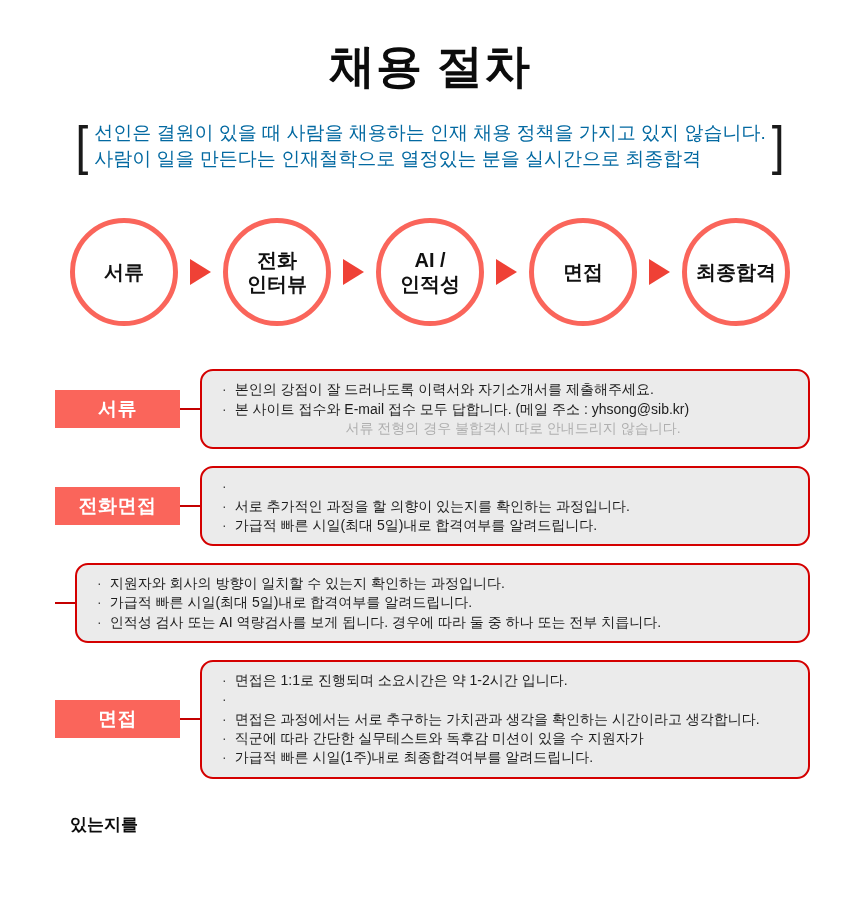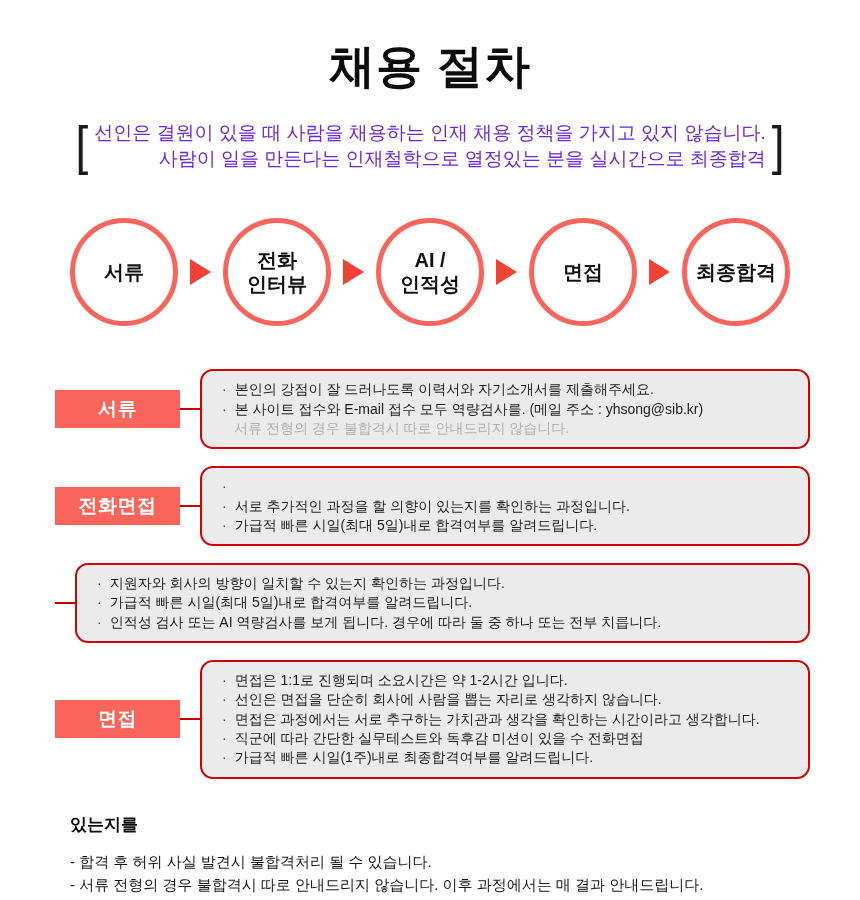--- a/index.html
+++ b/index.html
@@ -3,41 +3,41 @@
 <meta charset="utf-8">
 <style>
   html,body{margin:0;padding:0;background:#fff;}
   body{font-family:"Liberation Sans","DejaVu Sans",sans-serif;color:#1c1c1c;}
   .page{width:860px;min-height:900px;margin:0 auto;background:#fff;overflow:hidden;}
 
   
   .title{margin:36px 0 0 0;text-align:center;font-size:46px;font-weight:800;color:#0c0c0c;letter-spacing:1px;}
   .quote{display:flex;justify-content:center;align-items:center;margin-top:22px;}
   .bracket{font-size:46px;font-weight:300;color:#1a1a1a;line-height:1;transform:scaleY(1.15);padding:0 6px;}
-  .quote-lines{text-align:right;font-size:19px;line-height:1.35;color:#6d28d9;}
+  .quote-lines{text-align:left;font-size:19px;line-height:1.35;color:#0369a1;}
 
   
   .flow{display:flex;justify-content:center;align-items:center;margin:46px 0 0 0;height:110px;}
   .circle{width:98px;height:98px;border:5px solid #FA655B;border-radius:50%;background:#fff;
           display:flex;flex-direction:column;justify-content:center;align-items:center;
           font-size:20px;font-weight:700;color:#111;line-height:1.2;text-align:center;flex:0 0 auto;}
   .arrow{width:0;height:0;border-left:21px solid #EF4136;border-top:13px solid transparent;
          border-bottom:13px solid transparent;margin:0 12px;flex:0 0 auto;}
 
   
   .sections{margin-top:42px;}
   .section-row{display:flex;align-items:center;padding:0 50px 0 55px;margin-bottom:17px;}
   .section-label{flex:0 0 125px;height:38px;background:#FA655B;color:#fff;font-size:19px;font-weight:700;
                  display:flex;align-items:center;justify-content:center;letter-spacing:0.5px;}
   .connector{flex:0 0 20px;height:0;border-top:2px solid #C40000;}
   .section-box{flex:1 1 auto;background:#EBEBEB;border:2px solid #D40000;border-radius:13px;
                padding:9px 16px;font-size:14px;line-height:1.38;}
   .bullet{display:flex;align-items:flex-start;color:#1c1c1c;}
   .dot{flex:0 0 auto;margin:0 8px 0 4px;color:#444;}
-  .note{padding-left:16px;color:#AFAFAF;}
+  .note{padding-left:16px;color:#AFAFAF;text-align:center;}
 
   
   .etc{margin:34px 50px 0 70px;}
   .etc-title{font-size:17px;font-weight:800;color:#0c0c0c;}
   .etc-lines{margin-top:14px;font-size:15px;line-height:1.55;color:#161616;}
 </style>
 </head>
 <body>
 
 <div class="page">
@@ -81,21 +81,21 @@
       <div class="section-row">
         <div class="section-label">서류</div>
         <div class="connector"></div>
         <div class="section-box">
           <div class="bullet">
             <span class="dot">·</span>
             <span>본인의 강점이 잘 드러나도록 이력서와 자기소개서를 제출해주세요.</span>
           </div>
           <div class="bullet">
             <span class="dot">·</span>
-            <span>본 사이트 접수와 E-mail 접수 모두 역량검사를. (메일 주소 : yhsong@sib.kr)</span>
+            <span>본 사이트 접수와 E-mail 접수 모두 답합니다. (메일 주소 : yhsong@sib.kr)</span>
           </div>
           <div class="note">서류 전형의 경우 불합격시 따로 안내드리지 않습니다.</div>
         </div>
       </div>
       <div class="section-row">
         <div class="section-label">전화면접</div>
         <div class="connector"></div>
         <div class="section-box">
           <div class="bullet">
             <span class="dot">·</span>
@@ -130,39 +130,34 @@
       <div class="section-row">
         <div class="section-label">면접</div>
         <div class="connector"></div>
         <div class="section-box">
           <div class="bullet">
             <span class="dot">·</span>
             <span>면접은 1:1로 진행되며 소요시간은 약 1-2시간 입니다.</span>
           </div>
           <div class="bullet">
             <span class="dot">·</span>
-            <span>선인은 면접을 단순히 회사에 사람을 뽑는 자리로 생각하지 않습니다.</span>
           </div>
           <div class="bullet">
             <span class="dot">·</span>
             <span>면접은 과정에서는 서로 추구하는 가치관과 생각을 확인하는 시간이라고 생각합니다.</span>
           </div>
           <div class="bullet">
             <span class="dot">·</span>
-            <span>직군에 따라 간단한 실무테스트와 독후감 미션이 있을 수 전화면접</span>
+            <span>직군에 따라 간단한 실무테스트와 독후감 미션이 있을 수 지원자가</span>
           </div>
           <div class="bullet">
             <span class="dot">·</span>
             <span>가급적 빠른 시일(1주)내로 최종합격여부를 알려드립니다.</span>
           </div>
         </div>
       </div>
     </div>
 
   <div class="etc">
     <div class="etc-title">있는지를</div>
-    <div class="etc-lines" id="etc-lines">
-        <div>- 합격 후 허위 사실 발견시 불합격처리 될 수 있습니다.</div>
-        <div>- 서류 전형의 경우 불합격시 따로 안내드리지 않습니다. 이후 과정에서는 매 결과 안내드립니다.</div>
-      </div>
   </div>
 
 </div>
 
 </body></html>

